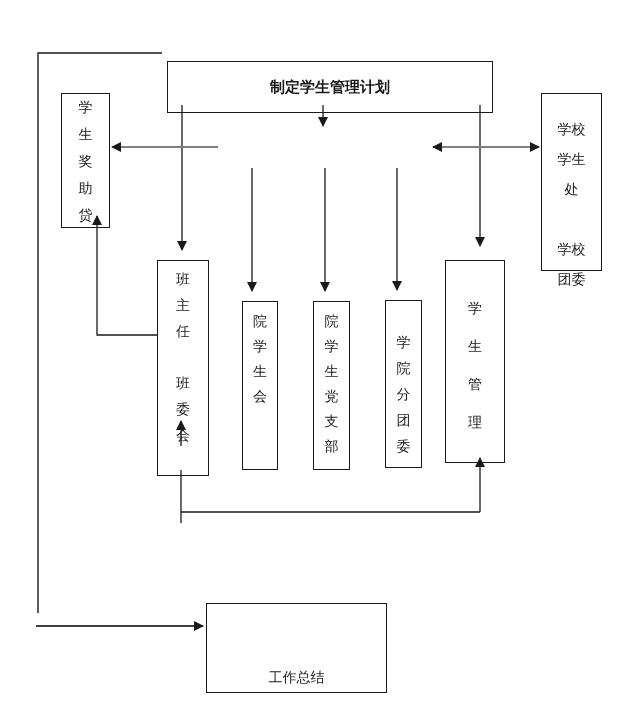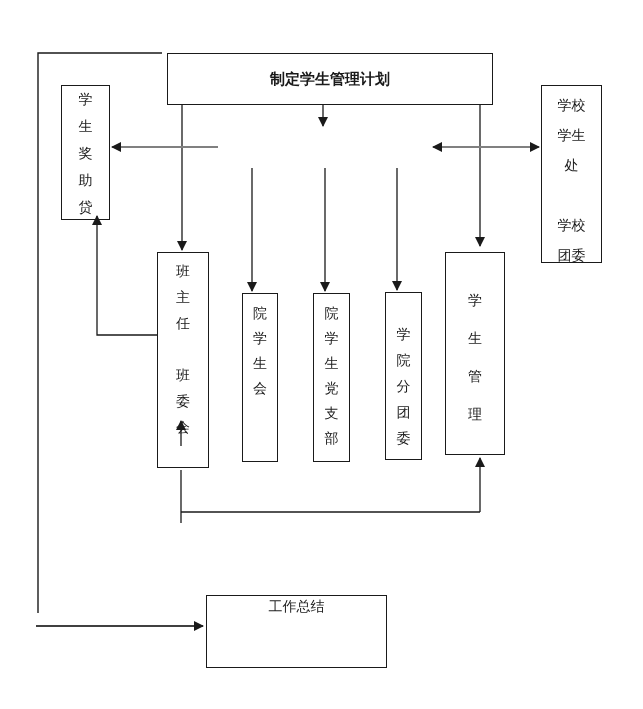--- a/index.html
+++ b/index.html
@@ -20,41 +20,42 @@
     pointer-events: none;
   }
   .box {
     position: absolute;
     border: 1.5px solid #1a1a1a;
     background: #ffffff;
     box-sizing: border-box;
     z-index: 1;
     font-size: 14px;
     line-height: 1.5;
+    margin-top: 8px;
   }
   .hbox {
     display: flex;
     align-items: center;
     justify-content: center;
     text-align: center;
   }
   .vbox {
     white-space: pre-line;
     text-align: center;
   }
   .box-plan    { left: 167px; top: 53px;  width: 326px; height: 52px; font-weight: bold; font-size: 15px; }
   .box-office  { left: 218px; top: 127px; width: 215px; height: 41px; }
   .box-aid     { left: 61px;  top: 85px;  width: 49px;  height: 135px; line-height: 27px; padding-top: 0px; }
-  .box-school  { left: 541px; top: 85px;  width: 61px;  height: 178px; line-height: 30px; padding-top: 4px; }
+  .box-school  { left: 541px; top: 85px;  width: 61px;  height: 178px; line-height: 30px; padding-top: 20px; }
   .box-teacher { left: 157px; top: 252px; width: 52px;  height: 216px; line-height: 26px; padding-top: 5px; }
   .box-union   { left: 242px; top: 293px; width: 36px;  height: 169px; line-height: 25px; padding-top: 7px; }
   .box-party   { left: 313px; top: 293px; width: 37px;  height: 169px; line-height: 25px; padding-top: 7px; }
   .box-league  { left: 385px; top: 292px; width: 37px;  height: 168px; line-height: 26px; padding-top: 2px; }
   .box-mgmt    { left: 445px; top: 252px; width: 60px;  height: 203px; line-height: 38px; padding-top: 28px; }
-  .box-summary { left: 206px; top: 595px; width: 181px; height: 73px; align-items: flex-start; padding-bottom: 4px; }
+  .box-summary { left: 206px; top: 595px; width: 181px; height: 90px; align-items: flex-end; padding-bottom: 4px; }
 </style>
 </head>
 <body>
 
 <div class="canvas">
 
   <svg class="connectors" viewBox="0 0 643 709" xmlns="http://www.w3.org/2000/svg" aria-hidden="true">
     <defs>
       <marker id="ah" markerUnits="userSpaceOnUse" markerWidth="10" markerHeight="10" viewBox="0 0 10 10" refX="9" refY="5" orient="auto">
         <path d="M0 0 L10 5 L0 10 z" fill="#1a1a1a"></path>

